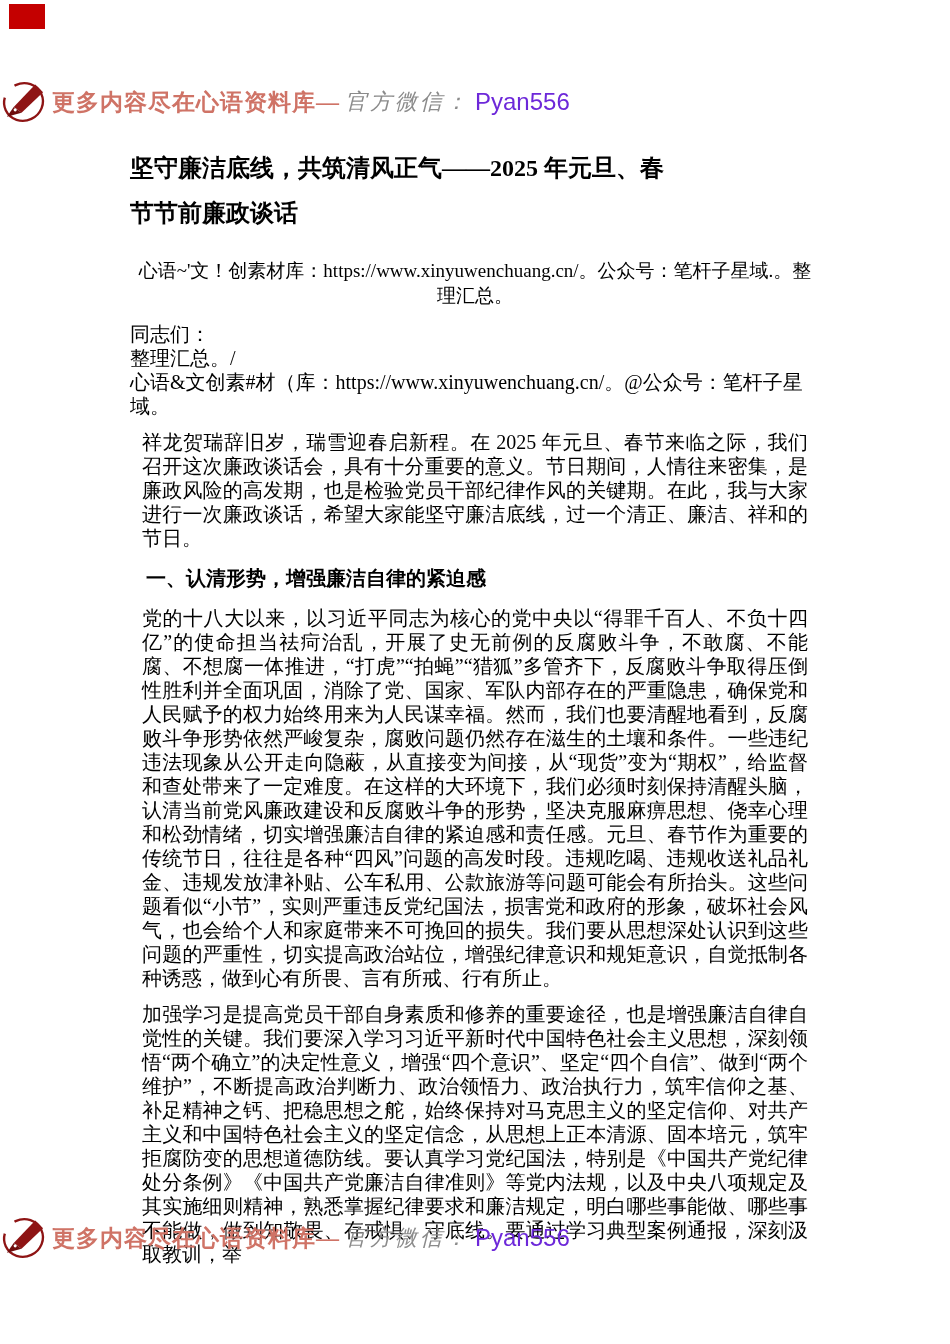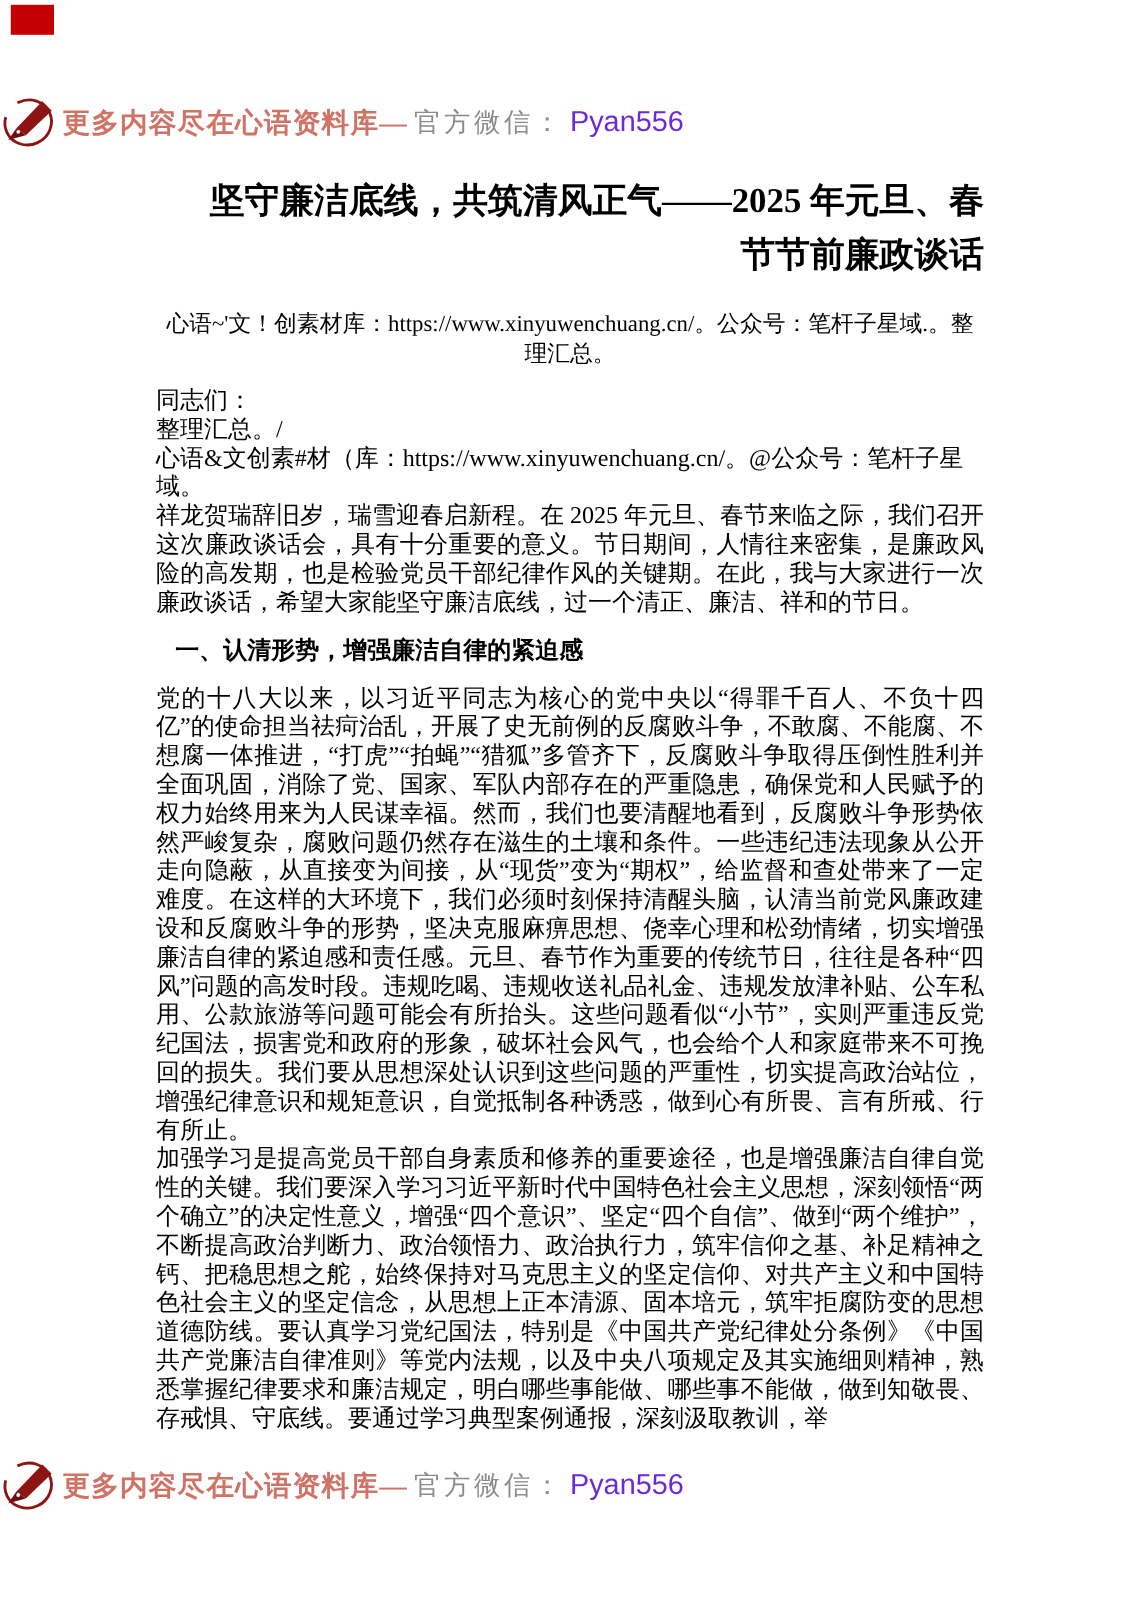--- a/index.html
+++ b/index.html
@@ -17,42 +17,42 @@
   }
   .wm-header { top:80px; }
   .wm-footer { top:1216px; }
   .wm-logo { display:block; }
   .wm-logo svg { width:47px; height:44px; display:block; }
   .wm-prefix {
     font-size:23px; font-weight:bold; letter-spacing:1px;
     color:#cf7366; font-family:"Liberation Serif","DejaVu Serif",serif;
   }
   .wm-label {
-    font-size:22px; letter-spacing:3px;
+    font-size:22px; font-style:italic; letter-spacing:3px;
     color:#8b8b8b; font-family:"Liberation Serif","DejaVu Serif",serif;
   }
   .wm-account {
     font-size:24px; color:#6d28d9;
     font-family:"Liberation Sans","DejaVu Sans",sans-serif;
   }
 
   .content { position:absolute; left:130px; top:146px; width:690px; }
 
   .doc-title {
-    margin:0 0 22px 0; font-size:29px; font-weight:bold;
-    line-height:45px; text-align:right;
+    margin:0 0 22px 0; font-size:24px; font-weight:bold;
+    line-height:45px; text-align:left;
   }
   .source-center {
     margin:0 0 14px 0; font-size:19px; line-height:25px; text-align:center;
     font-family:"Liberation Serif","DejaVu Serif",serif;
   }
   .greeting { margin:0; font-size:20px; line-height:24px; }
   .source-inline { margin:0; font-size:20px; line-height:24px; }
   .para {
-    margin:0; font-size:20px; line-height:24px;
+    margin:12px; font-size:20px; line-height:24px;
     text-align:justify; text-justify:inter-ideograph;
   }
   .heading {
     margin:16px; font-size:20px; line-height:24px; font-weight:bold;
     font-family:"Liberation Sans","DejaVu Sans",sans-serif;
   }
   .line { display:block; }
 </style>
 </head>
 <body>

